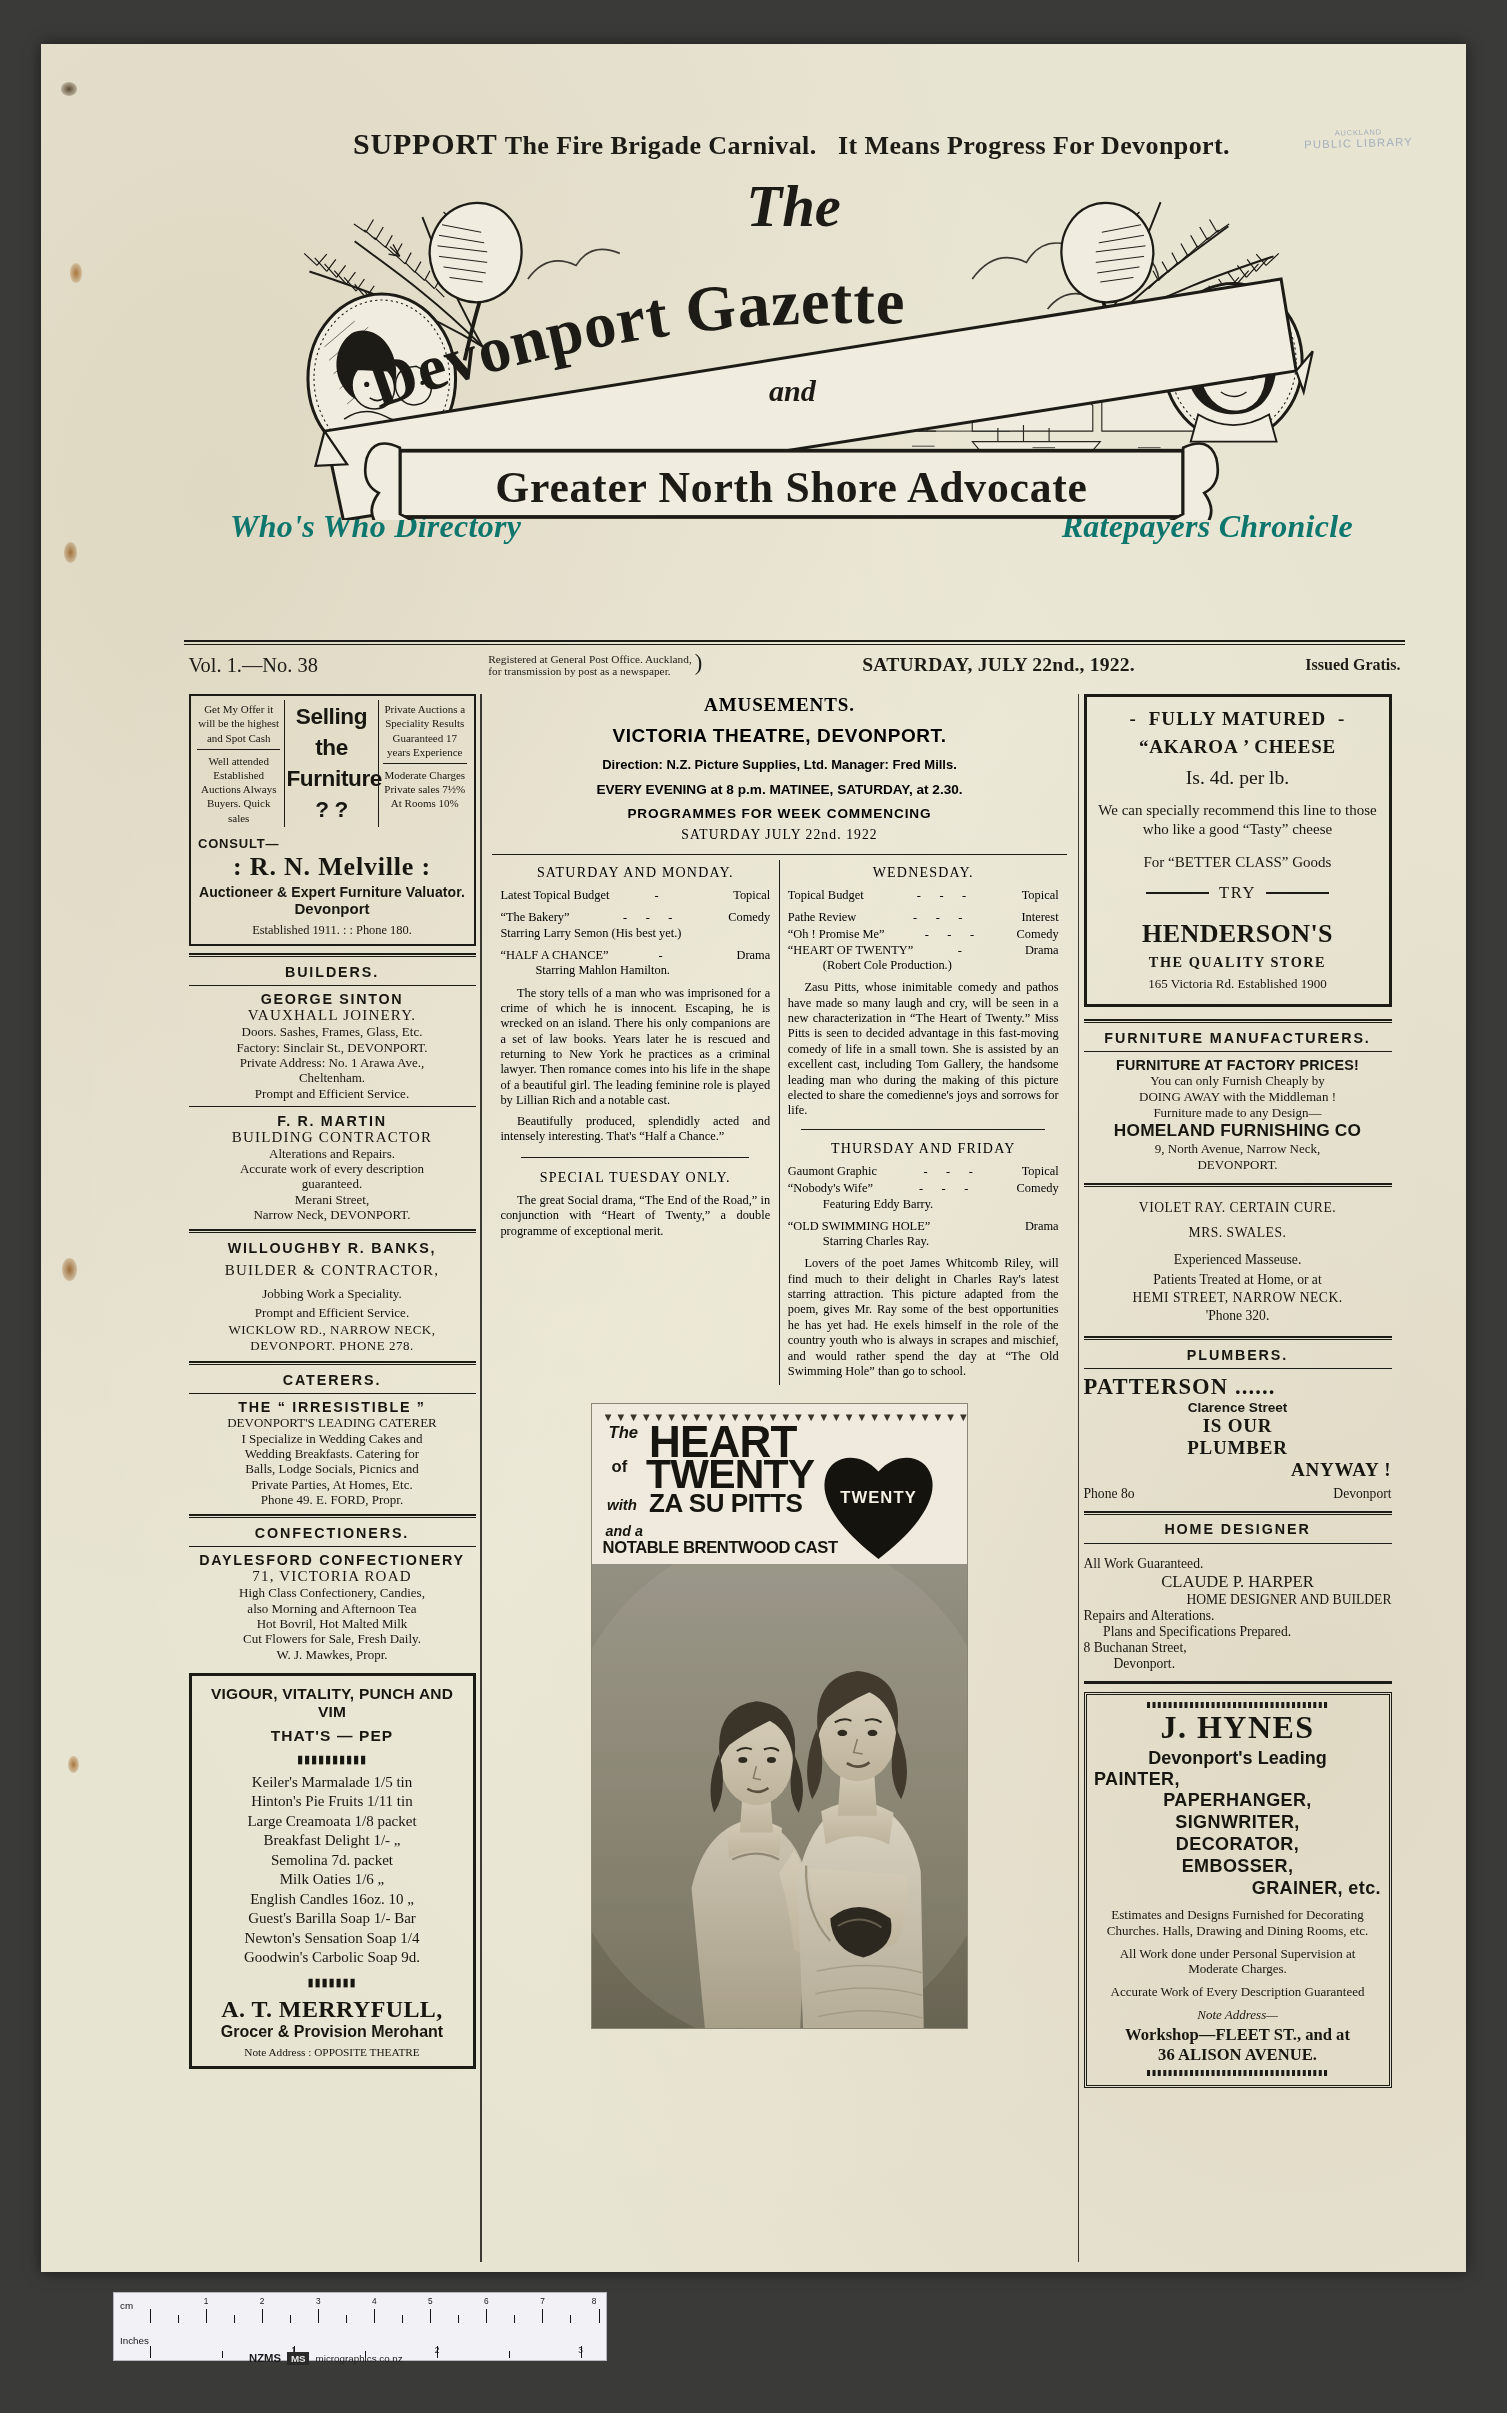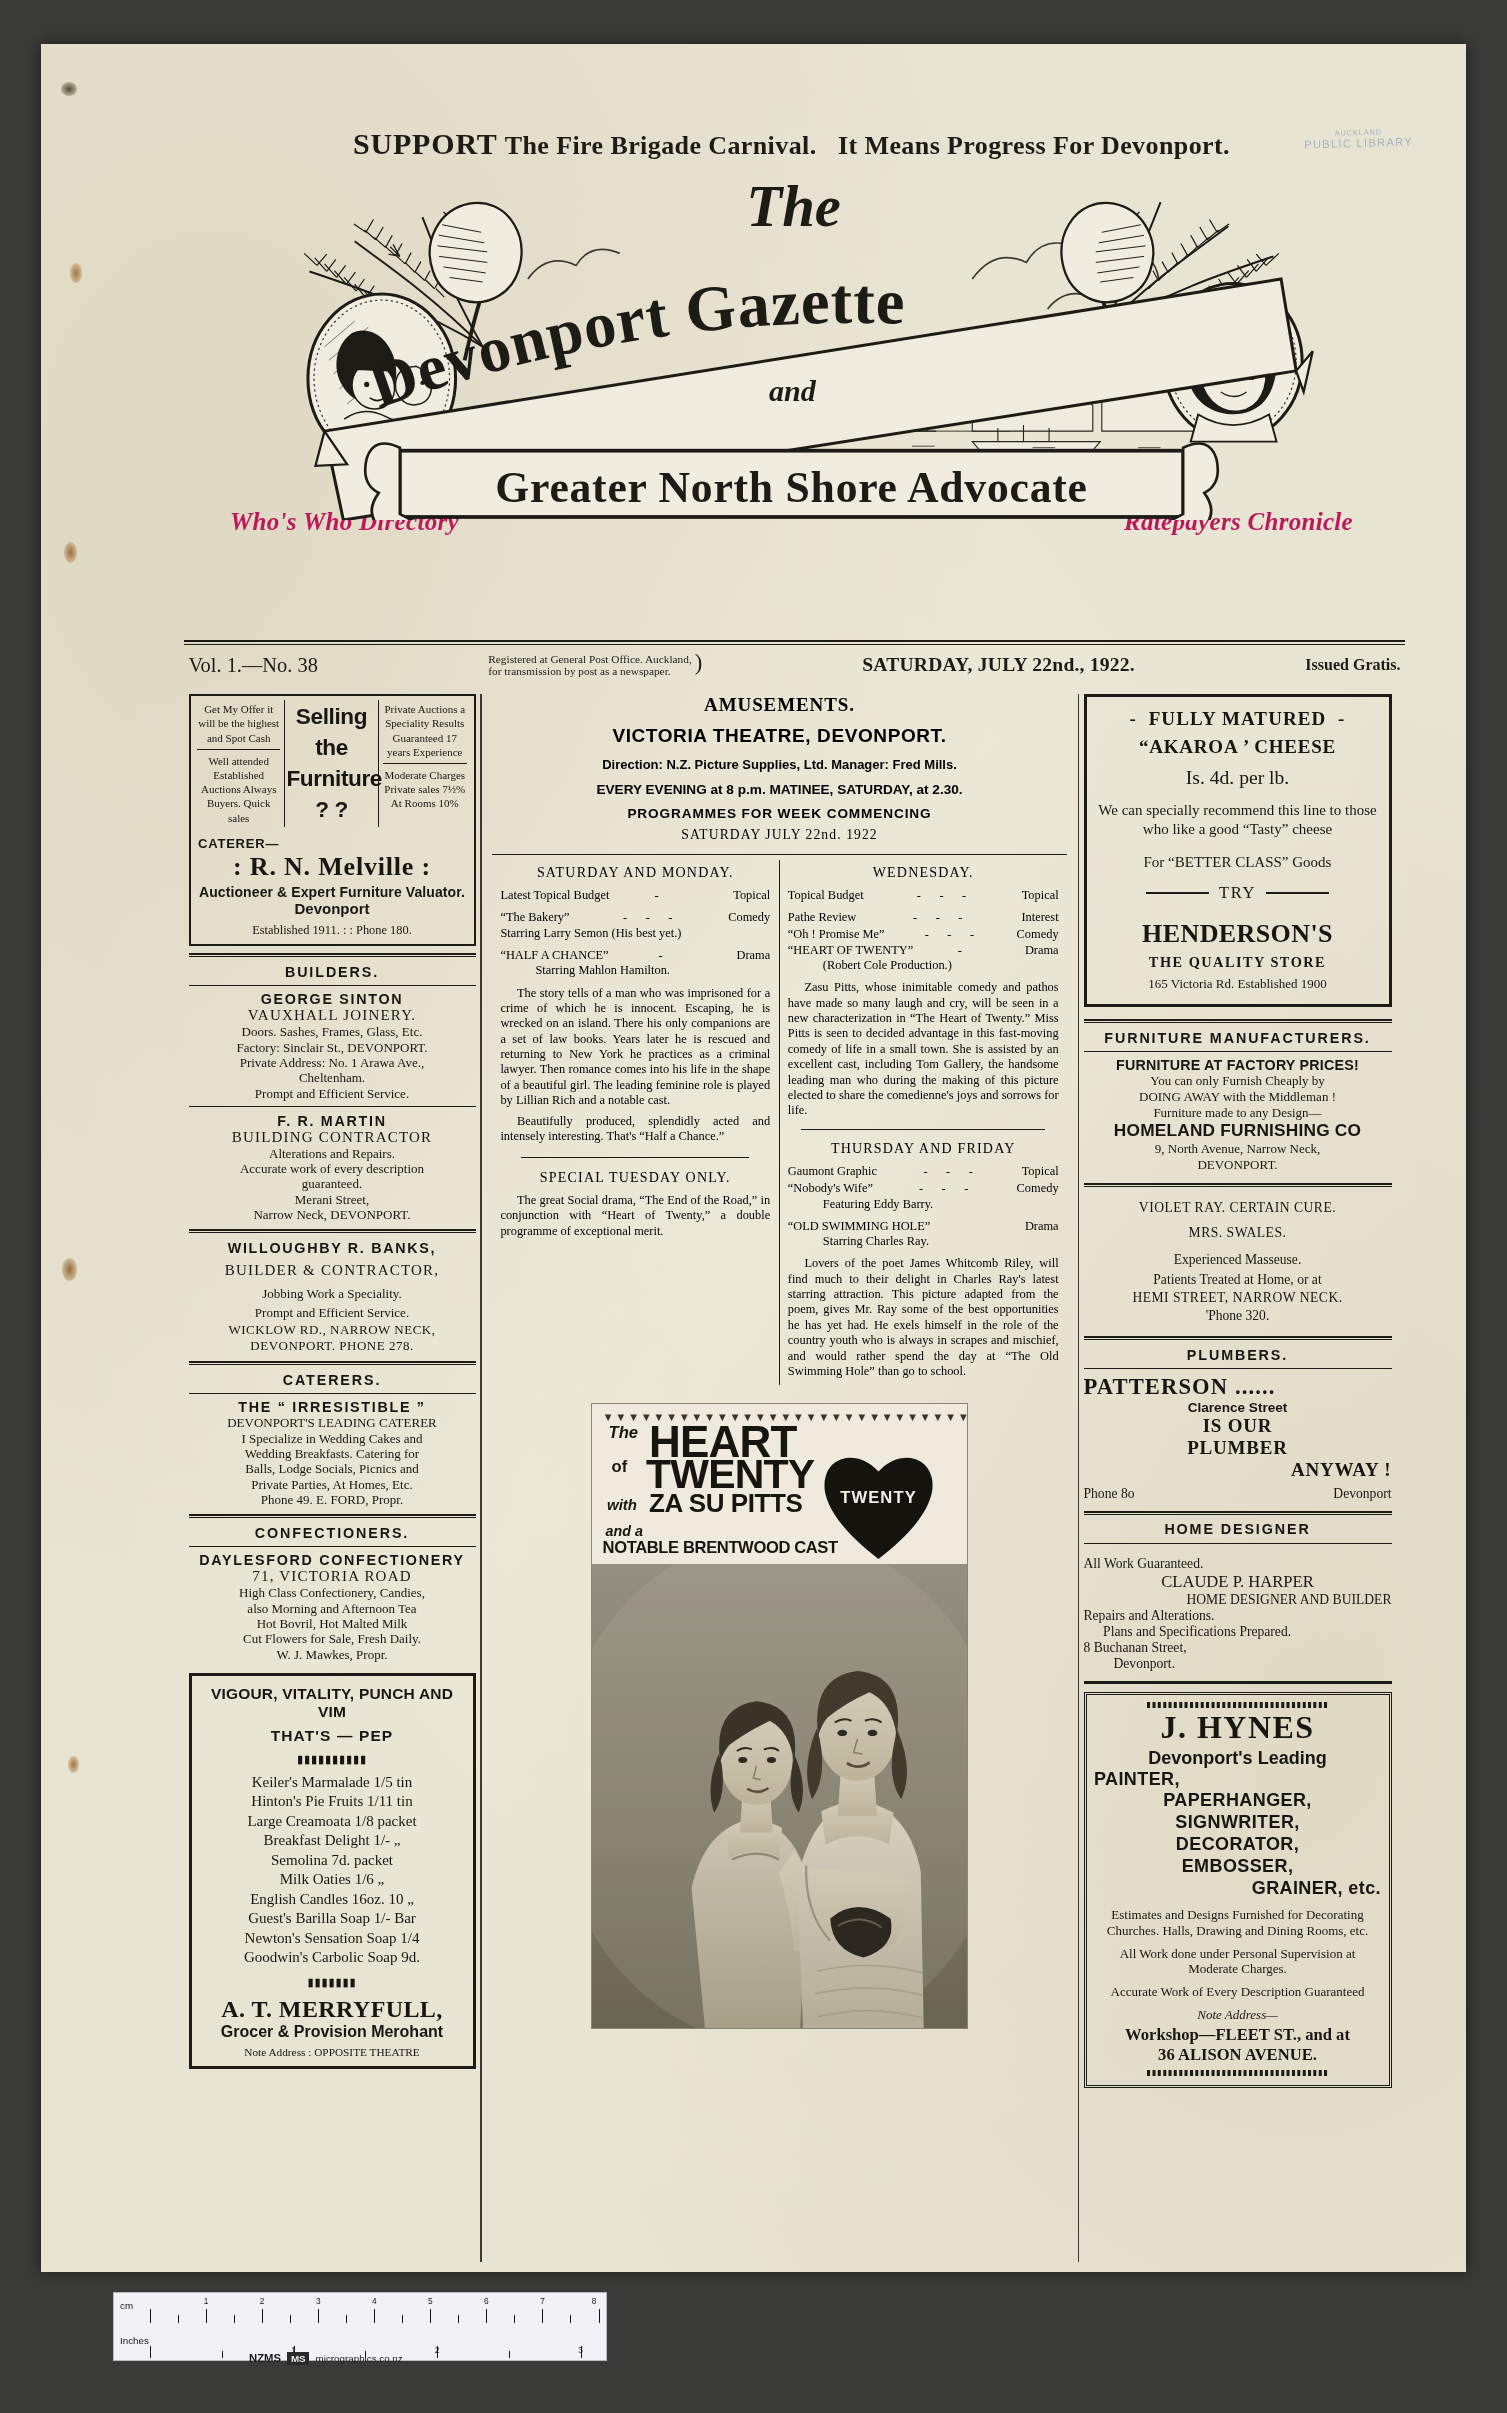--- a/index.html
+++ b/index.html
@@ -36,21 +36,21 @@
   .support-line .lt { font-weight:bold; font-size:26px; }
   #emblem { position:relative; height:354px; margin-top:4.5px; }
   #emblem svg { position:absolute; left:0; top:0; }
   .tagline-row {
     display:flex; justify-content:space-between;
     padding:0 57px; margin-top:-12px;
   }
   .tagline {
     font-family:"Liberation Serif", serif;
     font-style:italic; font-weight:bold;
-    font-size:25px; color:#be185d; letter-spacing:0.3px;
+    font-size:32px; color:#0f766e; letter-spacing:0.3px;
   }
   
   #volbar { position:absolute; left:143px; top:596px; width:1221px; }
   .dblrule { border-top:2.3px solid #1d1b16; border-bottom:0.8px solid #1d1b16; height:4.5px; }
   .volrow {
     display:flex; align-items:center; justify-content:space-between;
     padding:8.3px 4.5px 6px 4.5px;
   }
   .vol { font-size:20.4px; color:#1d1b16; }
   .reg { font-size:11.3px; line-height:1.12; color:#1d1b16; text-align:left; position:relative; }
@@ -430,21 +430,21 @@
             <p class="sellbig">the</p>
             <p class="sellbig">Furniture</p>
             <p class="sellbig">? ?</p>
           </div>
           <div class="cell c3">
             <p class="smalltxt">Private Auctions a Speciality Results Guaranteed 17 years Experience</p>
             <div class="cellrule"></div>
             <p class="smalltxt">Moderate Charges Private sales 7½% At Rooms 10%</p>
           </div>
         </div>
-        <div class="consult">CATERER—</div>
+        <div class="consult">CONSULT—</div>
         <div class="melvname">: R. N. Melville :</div>
         <div class="melvrole">Auctioneer &amp; Expert Furniture Valuator.</div>
         <div class="melvtown">Devonport</div>
         <div class="melvest">Established 1911.   : :   Phone 180.</div>
       </div>
 
       <div class="hr-dbl"></div>
       <div class="cat-head">BUILDERS.</div>
       <div class="hr-thin"></div>
 

